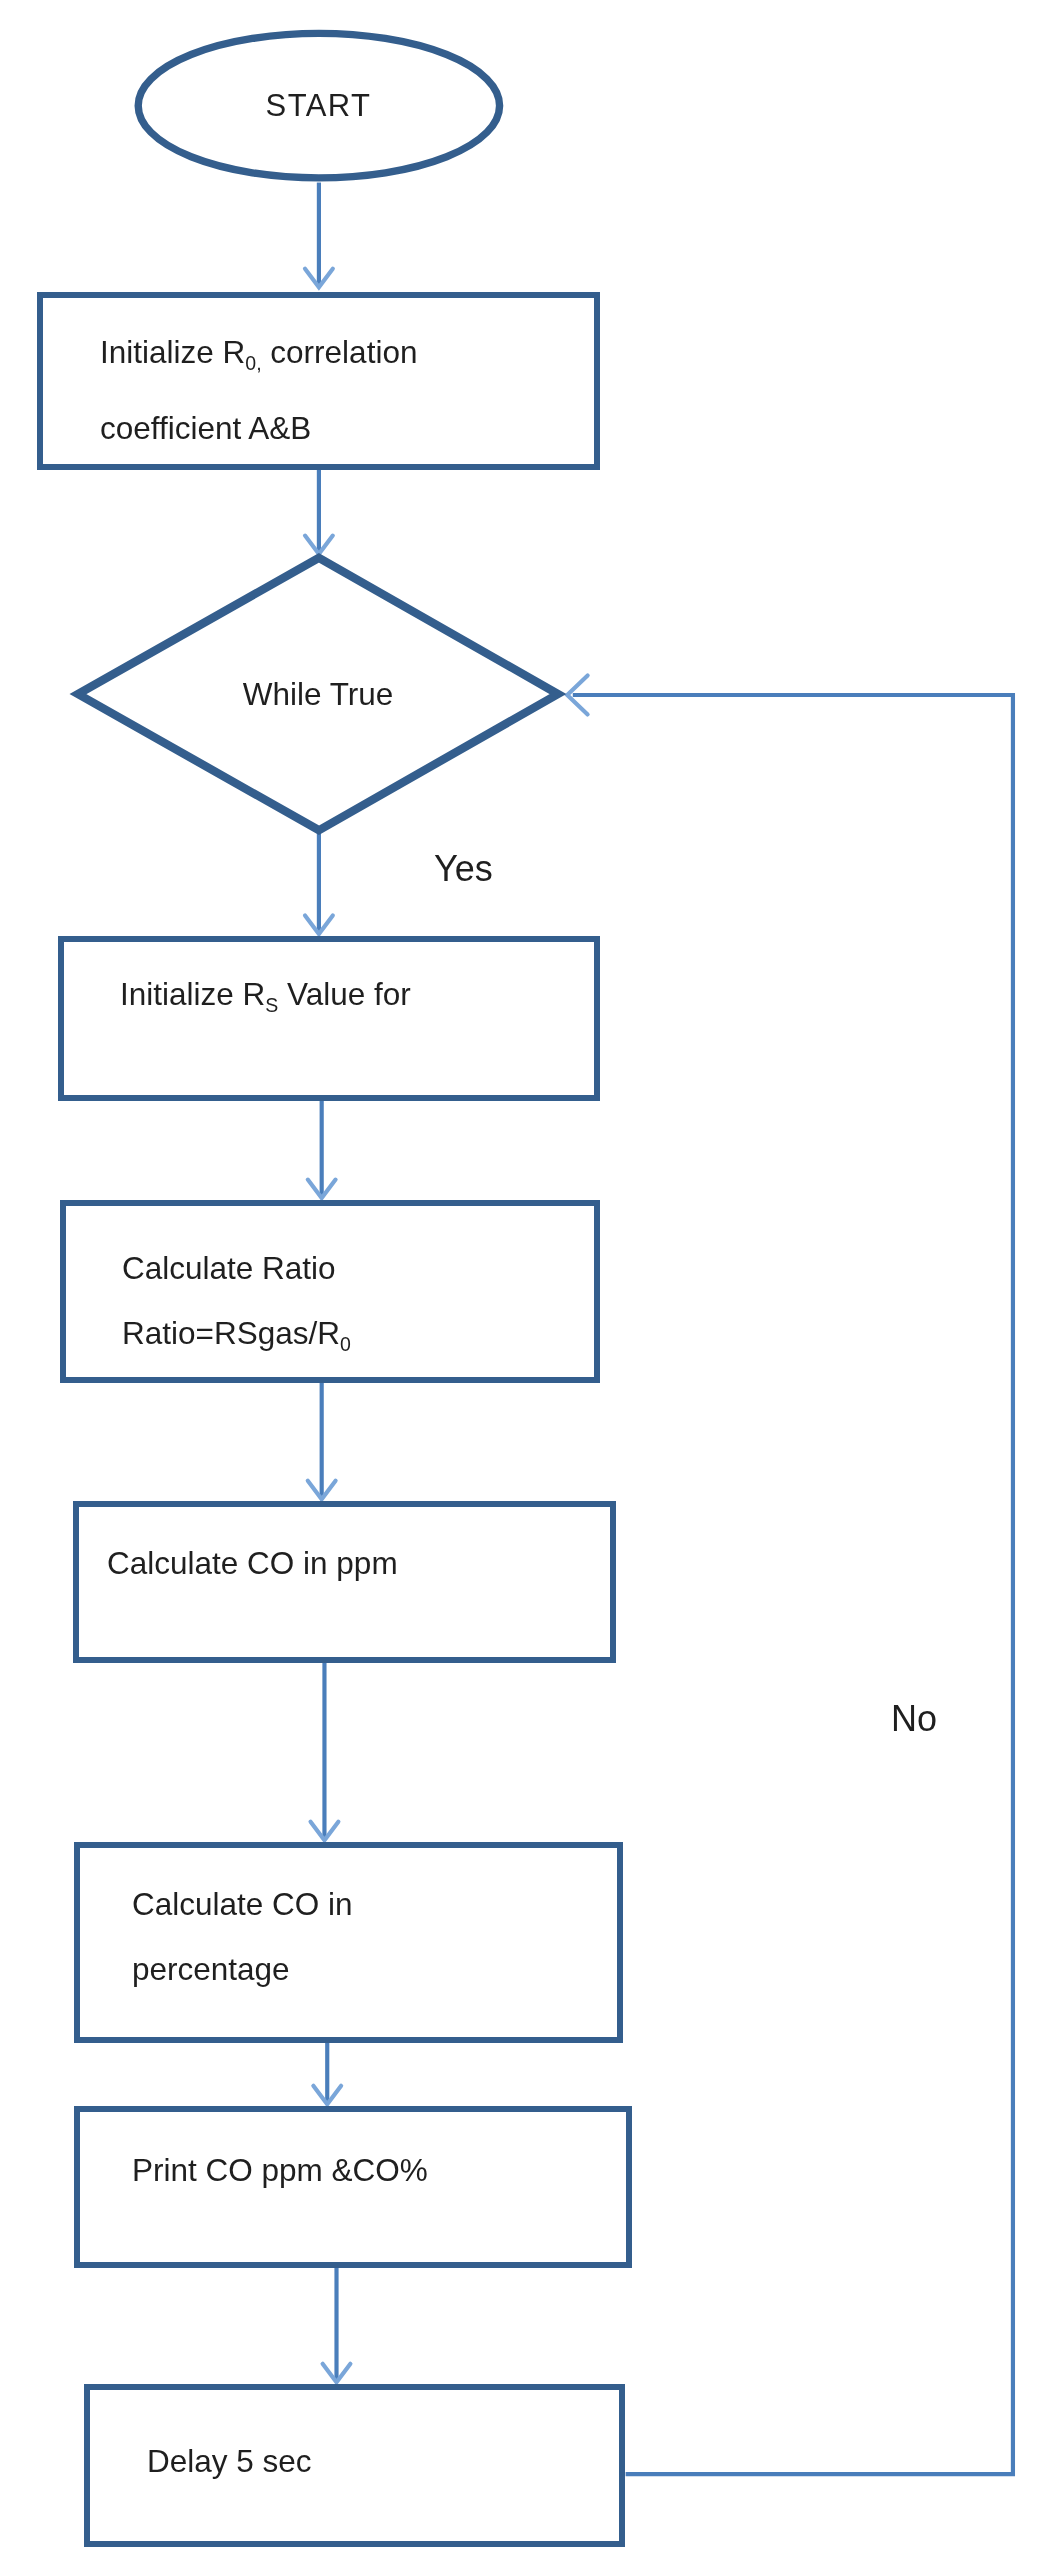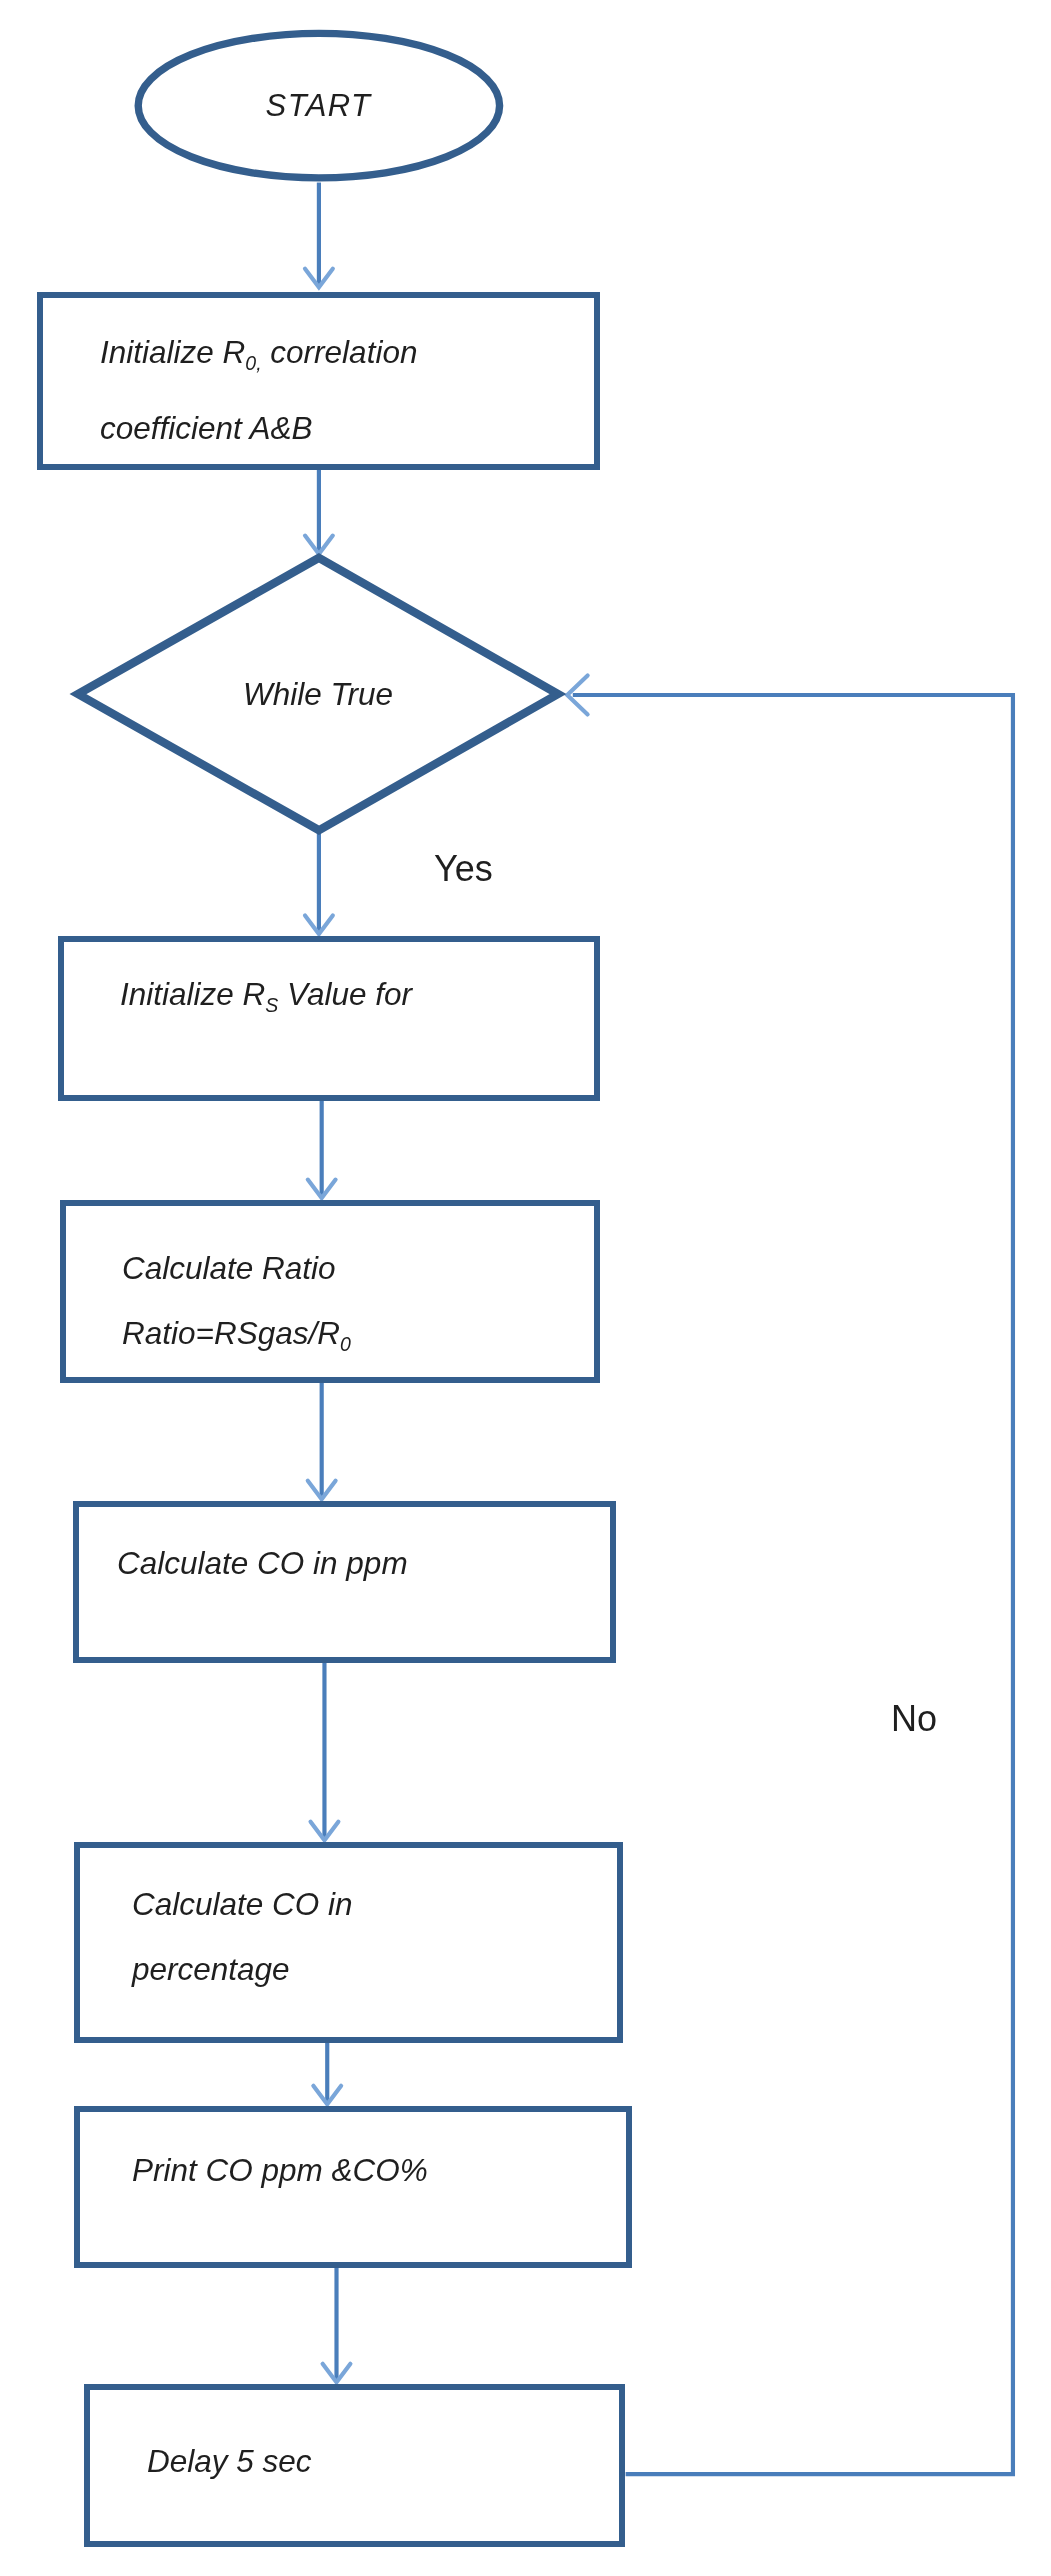--- a/index.html
+++ b/index.html
@@ -11,27 +11,26 @@
   }
   html,body{margin:0;padding:0;background:var(--background);}
   .canvas{
     position:relative;width:1052px;height:2576px;background:var(--background);
     font-family:"Liberation Sans", sans-serif;color:var(--text);overflow:hidden;
   }
   .layer{position:absolute;left:0;top:0;}
   .box{
     position:absolute;box-sizing:border-box;background:#fff;
     border:6.5px solid var(--shape-border);
-    font-style:italic;
   }
   .btxt{font-size:31.5px;line-height:65px;color:var(--text);}
   .btxt sub{font-size:0.62em;}
   .overlay-label{
     position:absolute;display:flex;align-items:center;justify-content:center;
-    font-size:31.5px;color:var(--text);text-align:left;font-style:italic;
+    font-size:31.5px;color:var(--text);text-align:left;
   }
   .start-label{letter-spacing:1.4px;font-size:31px;}
   .edge-label{position:absolute;font-size:36px;color:var(--text);}
 </style>
 </head>
 <body>
 
 <div class="canvas">
 
   <svg class="layer" width="1052" height="2576" viewBox="0 0 1135 2780">
@@ -93,21 +92,21 @@
   </div>
 
   <div class="box" style="left:60px;top:1200px;width:540px;height:183px">
     <div class="btxt" style="padding:30px 15px 0 56px">
       <div>Calculate Ratio</div>
       <div><span>Ratio=RSgas/R</span><sub>0</sub></div>
     </div>
   </div>
 
   <div class="box" style="left:73px;top:1501px;width:543px;height:162px">
-    <div class="btxt" style="padding:24px 15px 0 38px">
+    <div class="btxt" style="padding:24px 15px 0 28px">
       <div>Calculate CO in ppm</div>
     </div>
   </div>
 
   <div class="box" style="left:74px;top:1842px;width:549px;height:201px">
     <div class="btxt" style="padding:24px 15px 0 52px">
       <div>Calculate CO in</div>
       <div>percentage</div>
     </div>
   </div>

